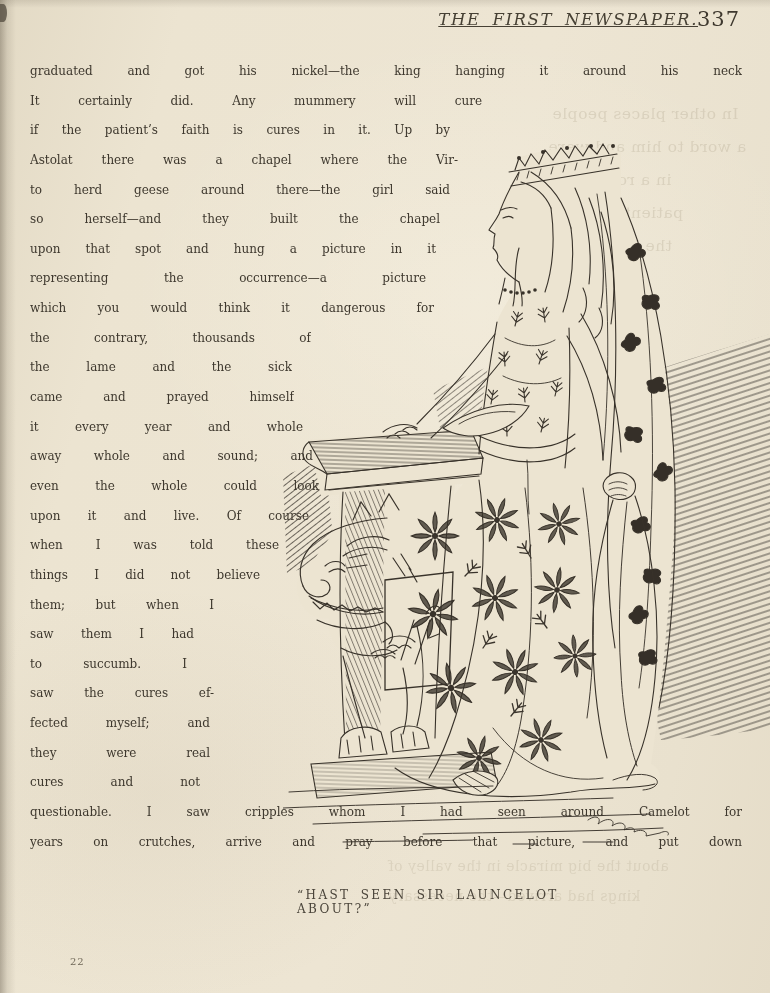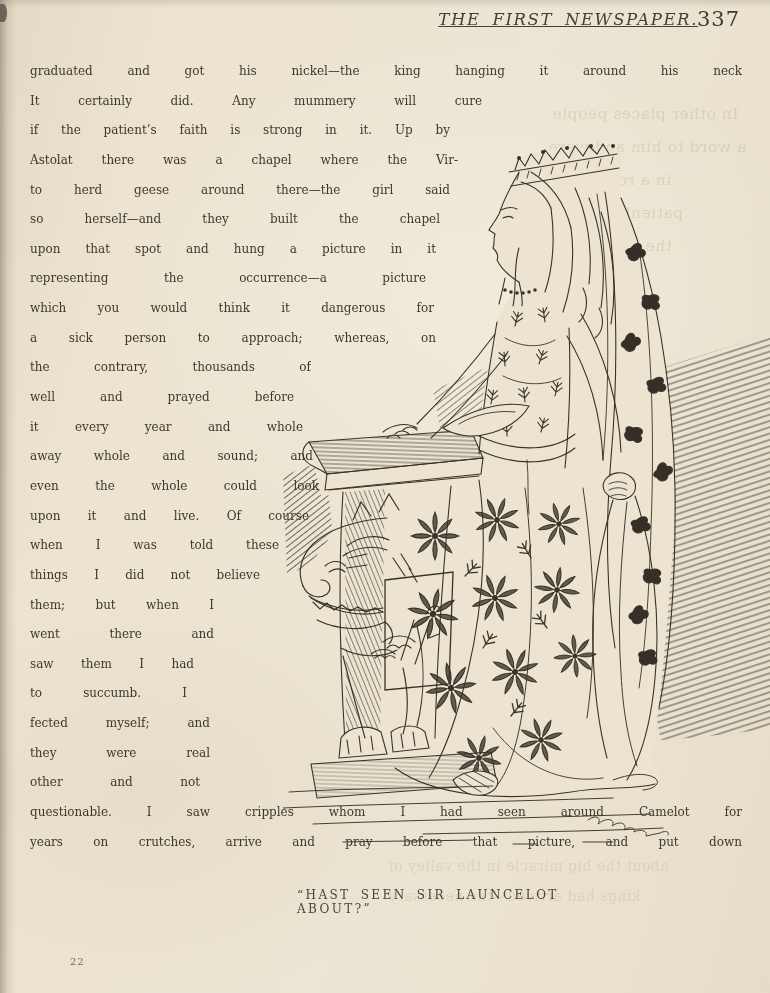--- a/index.html
+++ b/index.html
@@ -250,42 +250,42 @@
       <path d="M140,706 C220,704 300,704 380,700"></path>
       <path d="M60,714 C100,713 150,713 190,712 M230,716 h24 M300,714 h30"></path>
     </g>
 
     <path d="M305,692 c8,-6 14,-2 10,4 c10,-8 18,-4 14,2 c8,-6 16,-2 12,4 c6,-4 12,-2 10,2 c8,-4 14,0 12,4 l14,-3 c6,-3 10,-1 8,2" stroke="#38322a" stroke-width="0.9" fill="none" stroke-linecap="round"></path>
   </svg>
 
   <div class="textcol">
     <div class="line" style="width:712px">graduated and got his nickel—the king hanging it around his neck</div>
     <div class="line" style="width:452px">It certainly did.  Any mummery will cure</div>
-    <div class="line" style="width:420px">if the patient’s faith is strong in it.  Up by</div>
+    <div class="line" style="width:420px">if the patient’s faith is cures in it.  Up by</div>
     <div class="line" style="width:428px">Astolat there was a chapel where the Vir-</div>
     <div class="line" style="width:420px">to herd geese around there—the girl said</div>
     <div class="line" style="width:410px">so herself—and they built the chapel</div>
     <div class="line" style="width:406px">upon that spot and hung a picture in it</div>
     <div class="line" style="width:396px">representing the occurrence—a picture</div>
     <div class="line" style="width:404px">which you would think it dangerous for</div>
-    <div class="line" style="width:406px">a sick person to approach; whereas, on</div>
     <div class="line" style="width:281px">the contrary, thousands of</div>
-    <div class="line" style="width:264px">well and prayed before</div>
+    <div class="line" style="width:262px">the lame and the sick</div>
+    <div class="line" style="width:264px">came and prayed himself</div>
     <div class="line" style="width:273px">it every year and whole</div>
     <div class="line" style="width:283px">away whole and sound; and</div>
     <div class="line" style="width:289px">even the whole could look</div>
     <div class="line" style="width:279px">upon it and live.  Of course</div>
     <div class="line" style="width:249px">when I was told these</div>
     <div class="line" style="width:230px">things I did not believe</div>
     <div class="line" style="width:184px">them; but when I</div>
-    <div class="line" style="width:184px">went there and</div>
     <div class="line" style="width:164px">saw them I had</div>
     <div class="line" style="width:157px">to succumb.  I</div>
+    <div class="line" style="width:184px">saw the cures ef-</div>
     <div class="line" style="width:180px">fected myself; and</div>
     <div class="line" style="width:180px">they were real</div>
-    <div class="line" style="width:170px">other and not</div>
+    <div class="line" style="width:170px">cures and not</div>
     <div class="line" style="width:712px">questionable.  I saw cripples whom I had seen around Camelot for</div>
     <div class="line" style="width:712px">years on crutches, arrive and pray before that picture, and put down</div>
   </div>
 
   <div class="caption">“HAST SEEN SIR LAUNCELOT ABOUT?”</div>
   <div class="footer-mark">22</div>
 </div>
 
 </body></html>

